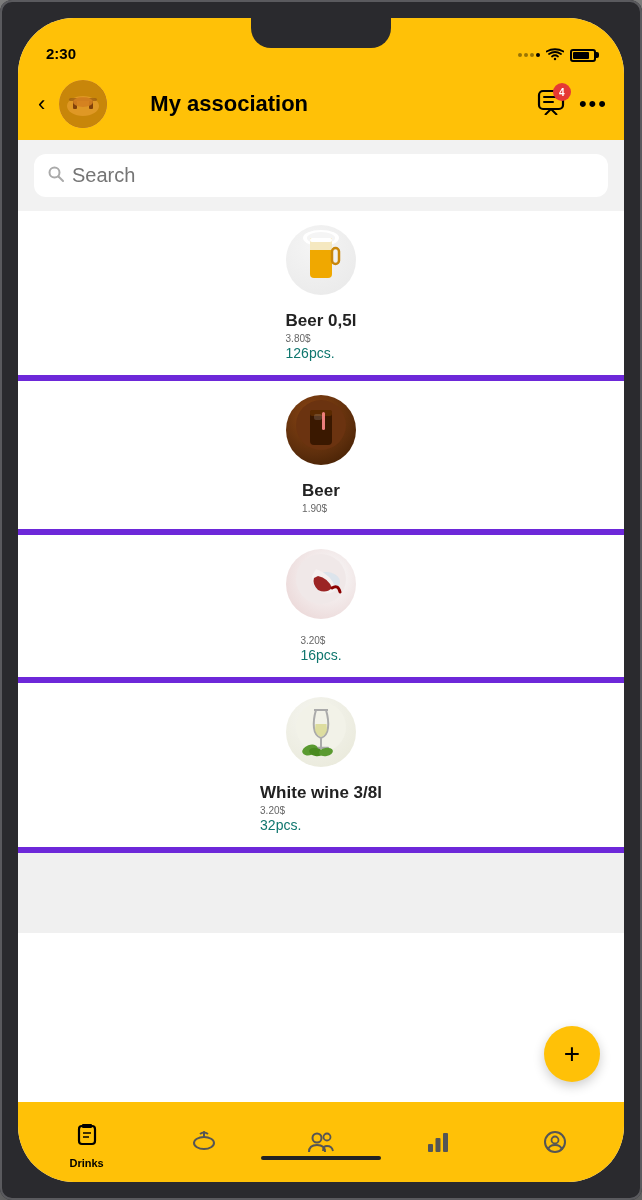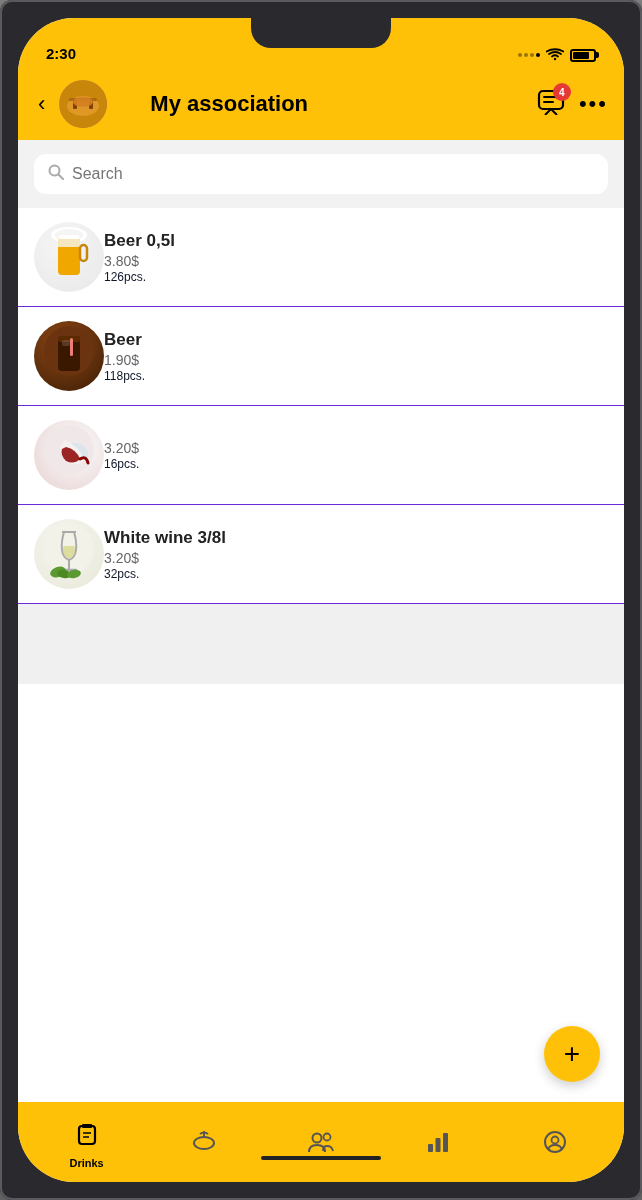--- a/index.html
+++ b/index.html
@@ -158,37 +158,39 @@
       background: #fff;
       border-radius: 12px;
       display: flex;
       align-items: center;
       padding: 10px 14px;
       gap: 8px;
     }
     .search-icon { color: #aaa; font-size: 16px; }
     .search-input {
       border: none; outline: none;
-      font-size: 16px;
+      font-size: 20px;
       color: #999;
       background: transparent;
       flex: 1;
     }
     
     .items-list {
       flex: 1;
       background: #fff;
       overflow-y: auto;
     }
     .item-row {
       display: flex;
       align-items: center;
       padding: 14px 16px;
-      border-bottom: 1px solid #6d28d9;
-      cursor: pointer;
+      gap: 16px;
+      border-bottom: 6px solid #6d28d9;
+      cursor: pointer;
+      flex-direction: column;
     }
     .item-img {
       width: 70px; height: 70px;
       border-radius: 50%;
       flex-shrink: 0;
       overflow: hidden;
       display: flex; align-items: center; justify-content: center;
     }
     .item-img-beer {
       background: radial-gradient(circle at 40% 30%, #f5f5f5 0%, #e8e8e8 100%);
@@ -203,27 +205,27 @@
       background: radial-gradient(circle at 40% 30%, #f5f5f0 0%, #e8e8d8 100%);
     }
     .item-info { flex: 1; }
     .item-name {
       font-size: 17px;
       font-weight: 600;
       color: #222;
       margin-bottom: 2px;
     }
     .item-price {
-      font-size: 14px;
+      font-size: 10px;
       color: #666;
       margin-bottom: 1px;
     }
     .item-stock {
-      font-size: 12px;
-      color: #0f172a;
+      font-size: 14px;
+      color: #0f766e;
     }
     .fab {
       position: absolute;
       bottom: 16px; right: 24px;
       width: 56px; height: 56px;
       border-radius: 50%;
       background: #FFC107;
       display: flex; align-items: center; justify-content: center;
       font-size: 28px;
       color: #000;
@@ -371,21 +373,20 @@
             <rect x="0" y="0" width="50" height="50" rx="25" fill="#6b3310"></rect>
             <rect x="14" y="10" width="22" height="35" rx="4" fill="#3a1800"></rect>
             <rect x="14" y="10" width="22" height="6" fill="#5a2a00" rx="2"></rect>
             <rect x="18" y="14" width="8" height="6" rx="2" fill="rgba(255,255,255,0.15)"></rect>
             <rect x="26" y="12" width="3" height="18" rx="1.5" fill="#ff8888" opacity="0.9"></rect>
           </svg>
         </div>
         <div class="item-info">
           <div class="item-name">Beer</div>
           <div class="item-price">1.90$</div>
-          <div class="item-stock">118pcs.</div>
         </div>
       </div>
 
       <div class="item-row">
         <div class="item-img item-img-redwine">
           <svg width="50" height="60" viewBox="0 0 50 60">
             <ellipse cx="25" cy="25" rx="25" ry="25" fill="#f0e8e8"></ellipse>
 
             <ellipse cx="30" cy="28" rx="14" ry="10" fill="#c8e0f0" opacity="0.5"></ellipse>
             <path d="M20 15 Q35 20 40 35 Q35 42 25 38 Q15 34 16 22 Z" fill="#f5f0f0"></path>

